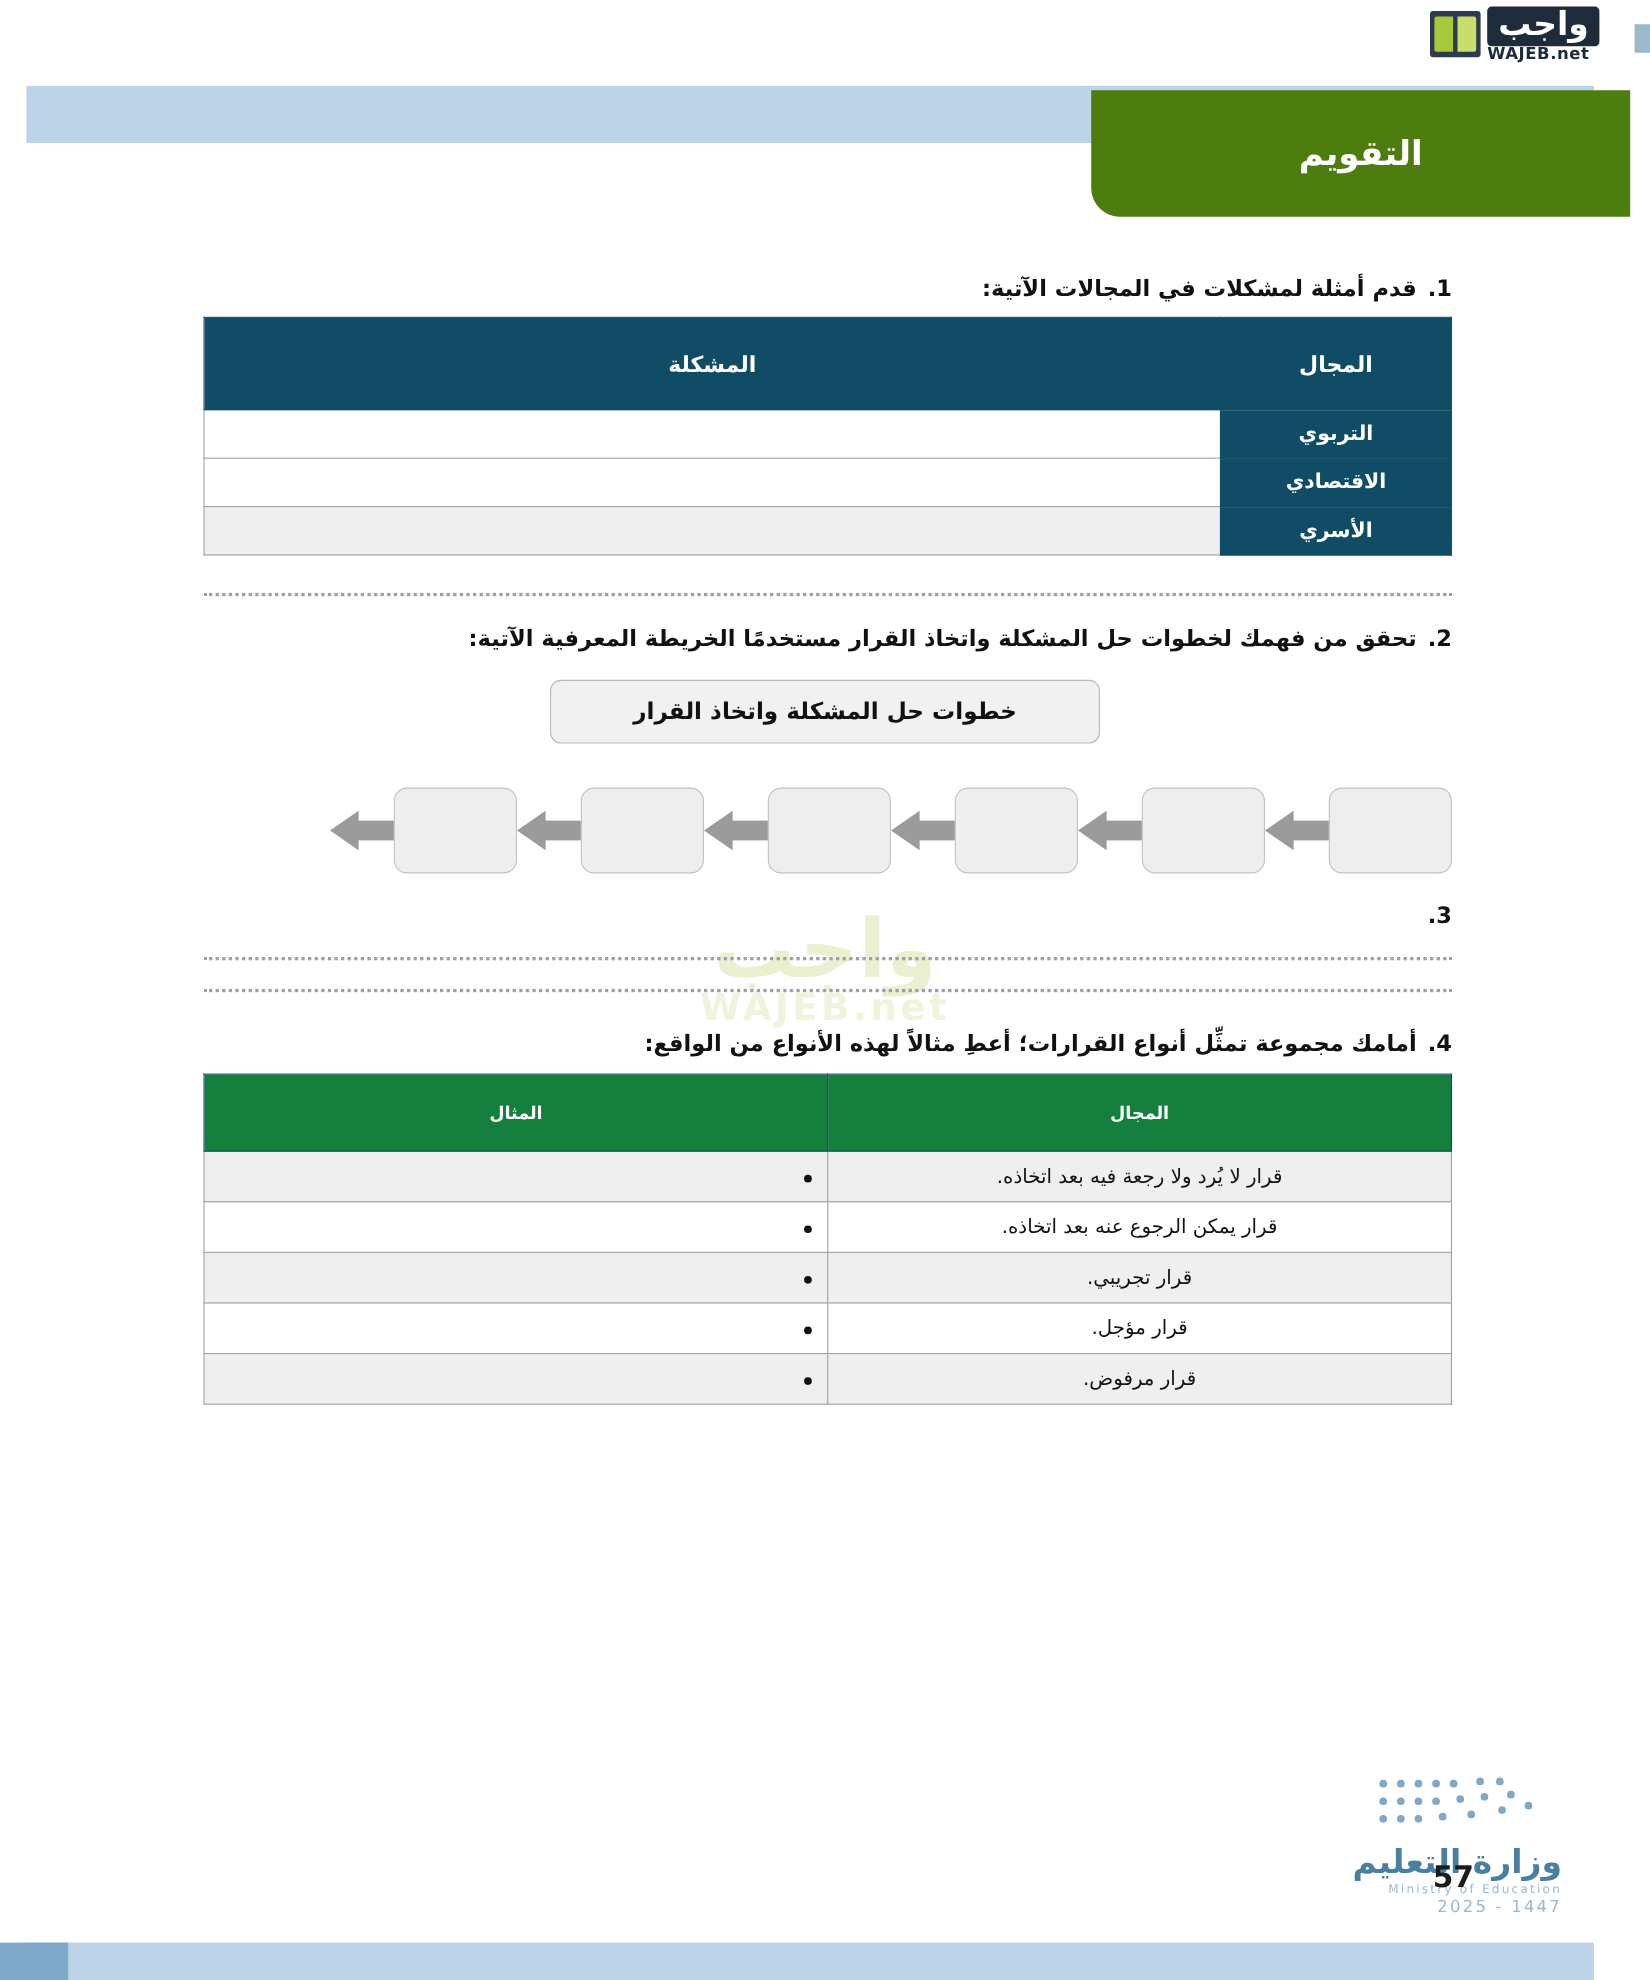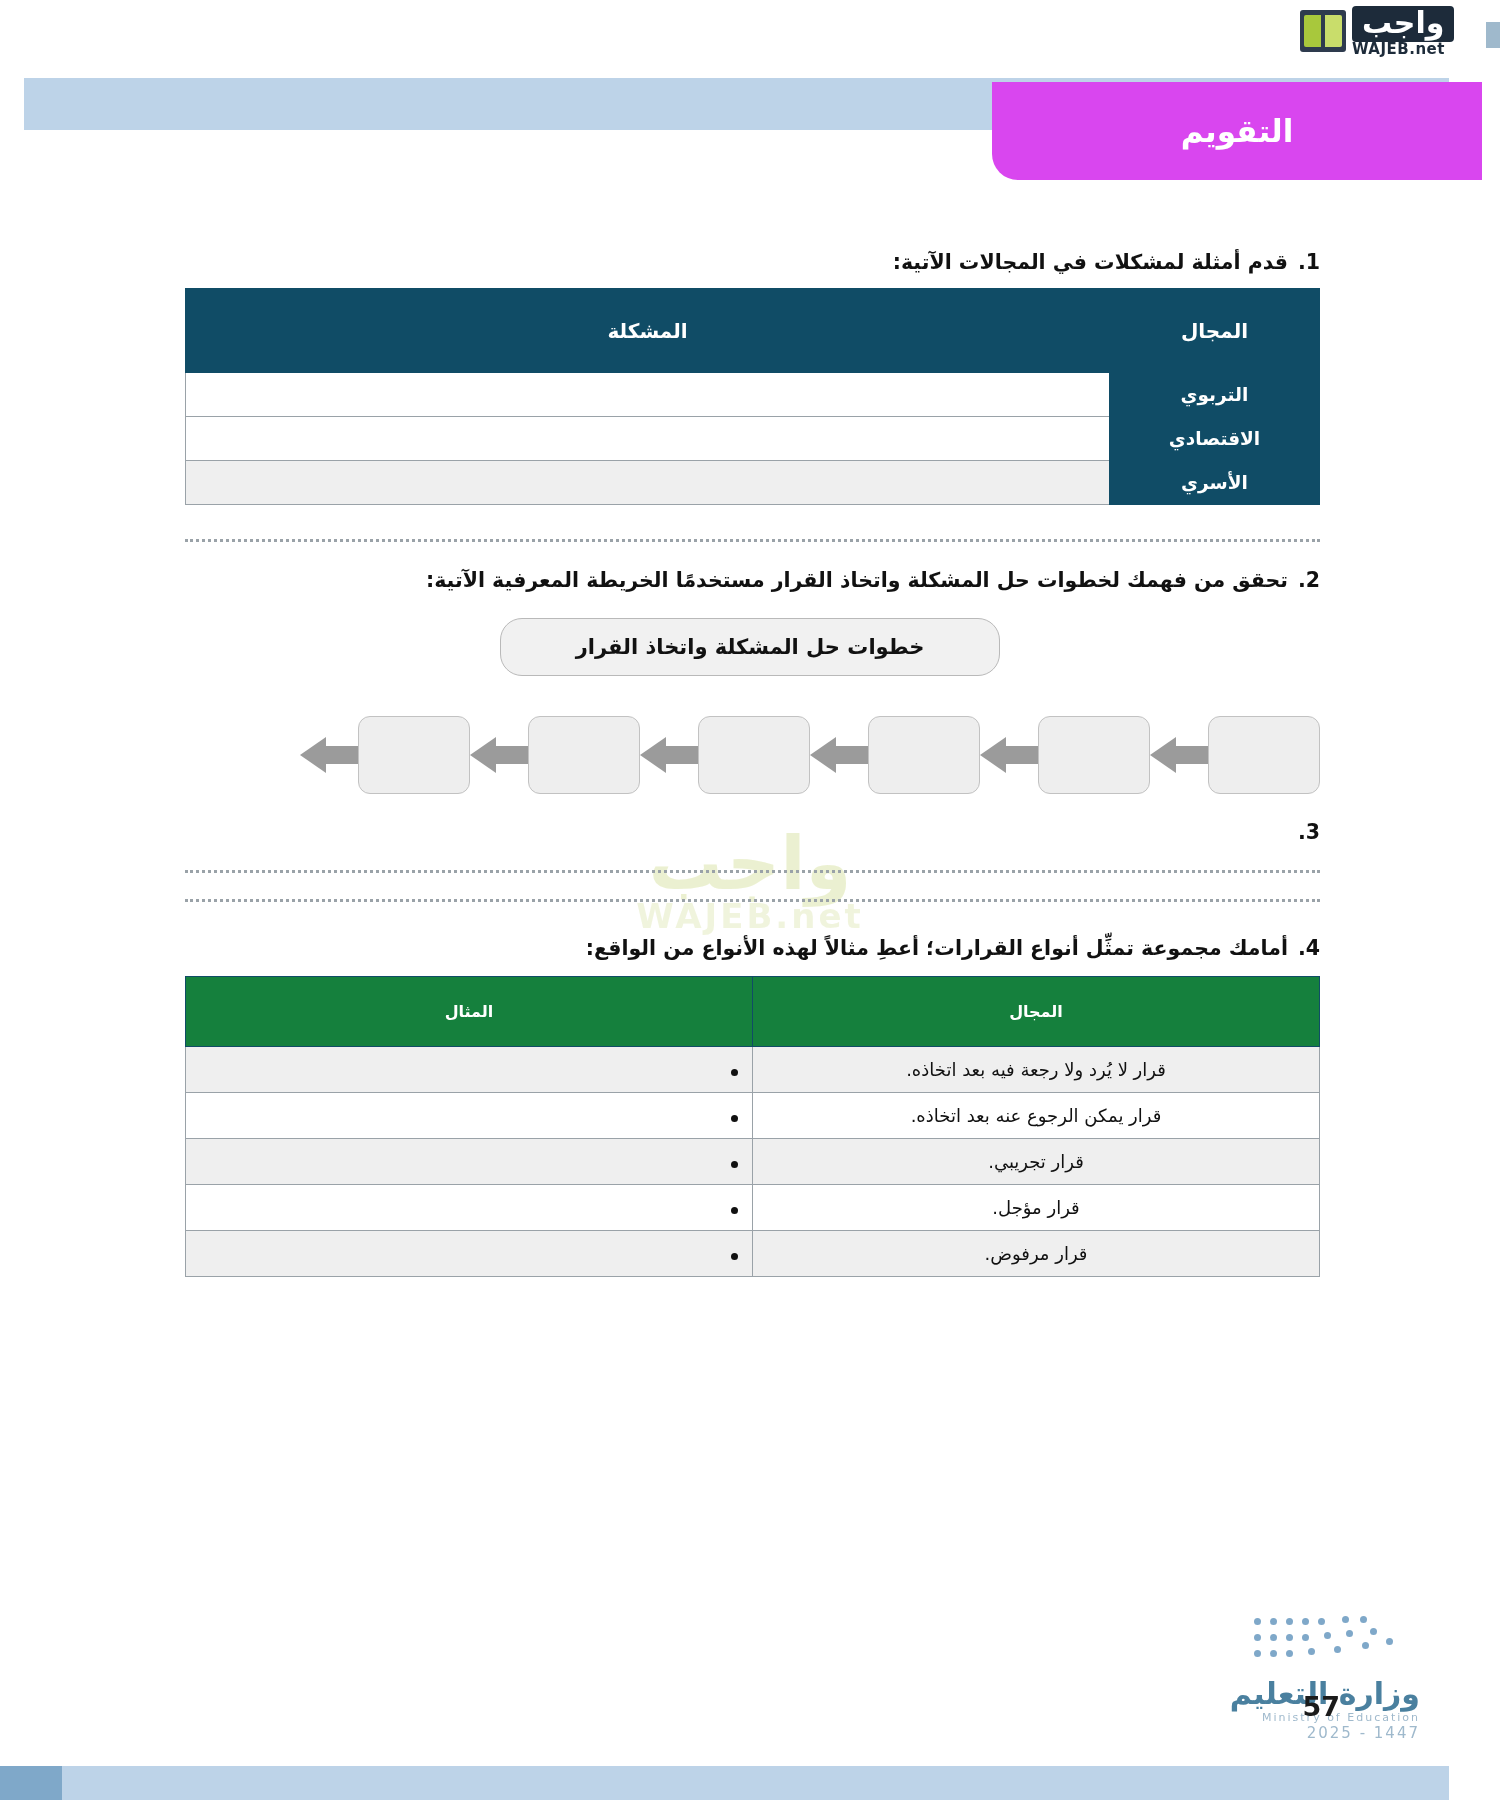--- a/index.html
+++ b/index.html
@@ -87,22 +87,22 @@
     left: 24px;
     width: 1425px;
     height: 52px;
     background: #bdd3e8;
   }
   .header-title-tab {
     position: absolute;
     top: 82px;
     right: 18px;
     width: 490px;
-    height: 98px;
-    background: #d946ef;
+    height: 115px;
+    background: #4d7c0f;
     border-radius: 0 0 0 26px;
     display: flex;
     align-items: center;
     justify-content: center;
   }
   .header-title-tab .title-text {
     color: #ffffff;
     font-size: 31px;
     font-weight: bold;
     letter-spacing: 1px;
@@ -204,21 +204,21 @@
     margin: 34px 0 26px 0;
   }
   .dotted.answer { margin: 26px 0 26px 0; }
 
   
   .map-title {
     width: 500px;
     margin: 26px auto 0 auto;
     background: #f1f1f1;
     border: 1px solid #b9b9b9;
-    border-radius: 22px;
+    border-radius: 10px;
     height: 58px;
     display: flex;
     align-items: center;
     justify-content: center;
     font-size: 21px;
     font-weight: bold;
     color: #111;
   }
   .map-row {
     position: relative;

